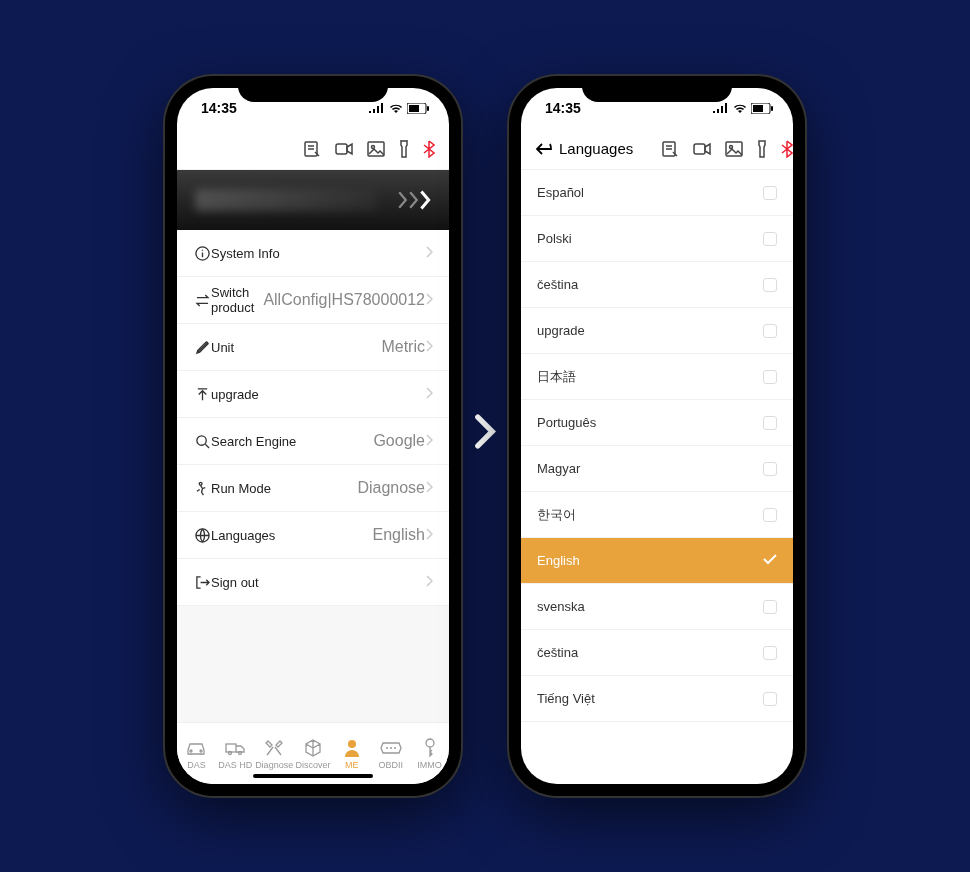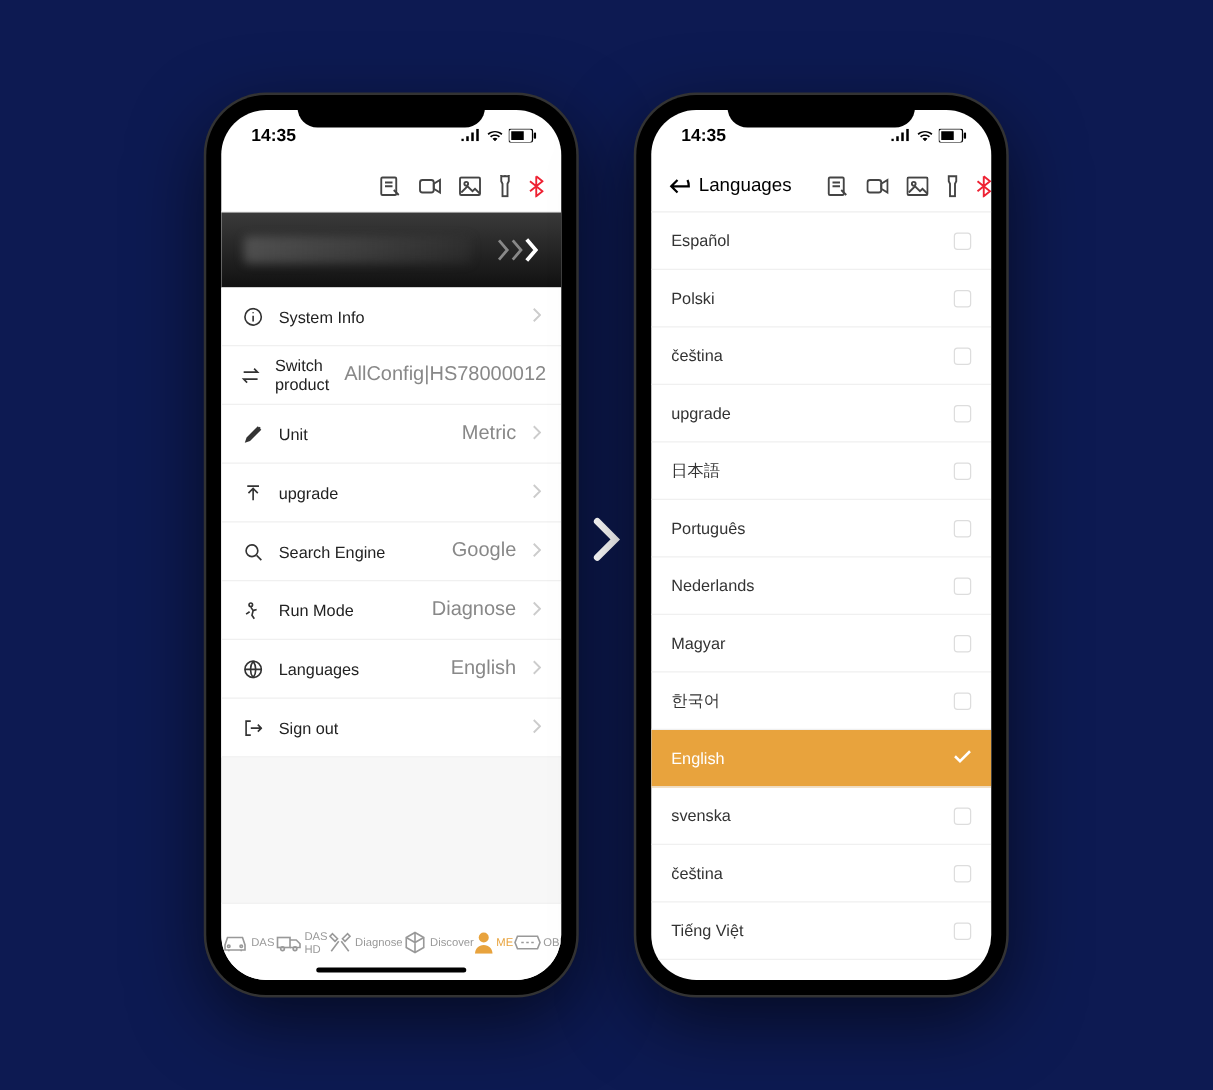--- a/index.html
+++ b/index.html
@@ -88,21 +88,20 @@
   
   .list { flex:1; background:#f7f7f7; overflow:hidden; }
   .list-inner { background:#fff; }
   .row {
     height: 47px;
     display:flex; align-items:center;
     padding: 0 16px;
     border-bottom: 1px solid #f0f0f0;
     font-size: 13px;
     color:#222;
-    gap: 12px;
   }
   .row .ricon { width:18px; display:flex; justify-content:center; color:#333; }
   .row .label { flex:1; }
   .row .value { color:#888; font-size:16px;text-align:center; }
   .row .chevron { color:#ccc; }
   
   .lang-list { flex:1; overflow:hidden; }
   .lang-row {
     height: 46px;
     display:flex; align-items:center; justify-content:space-between;
@@ -117,21 +116,21 @@
   }
   
   .tabs {
     height: 62px;
     border-top: 1px solid #eee;
     display:flex;
     background:#fff;
   }
   .tab {
     flex:1;
-    display:flex; flex-direction:row; align-items:center; justify-content:center;
+    display:flex; flex-direction:column; align-items:center; justify-content:center;
     font-size: 9px;
     color:#999;
     gap:2px;
   }
   .tab.active { color:#e8a33d; }
   .tab .ticon2 { height:20px; display:flex; align-items:center; }
   .home-ind {
     position:absolute; bottom:6px; left:50%; transform:translateX(-50%);
     width: 120px; height:4px; background:#000; border-radius:3px;
   }
@@ -469,24 +468,20 @@
         </div>
         <div class="lang-row">
           <span>日本語</span>
           <span class="box"></span>
         </div>
         <div class="lang-row">
           <span>Português</span>
           <span class="box"></span>
         </div>
         <div class="lang-row">
-          <span>Nederlands</span>
-          <span class="box"></span>
-        </div>
-        <div class="lang-row">
           <span>Magyar</span>
           <span class="box"></span>
         </div>
         <div class="lang-row">
           <span>한국어</span>
           <span class="box"></span>
         </div>
         <div class="lang-row selected">
           <span>English</span>
           <span><svg width="14" height="11" viewBox="0 0 14 11" fill="none" stroke="#fff" stroke-width="2">

